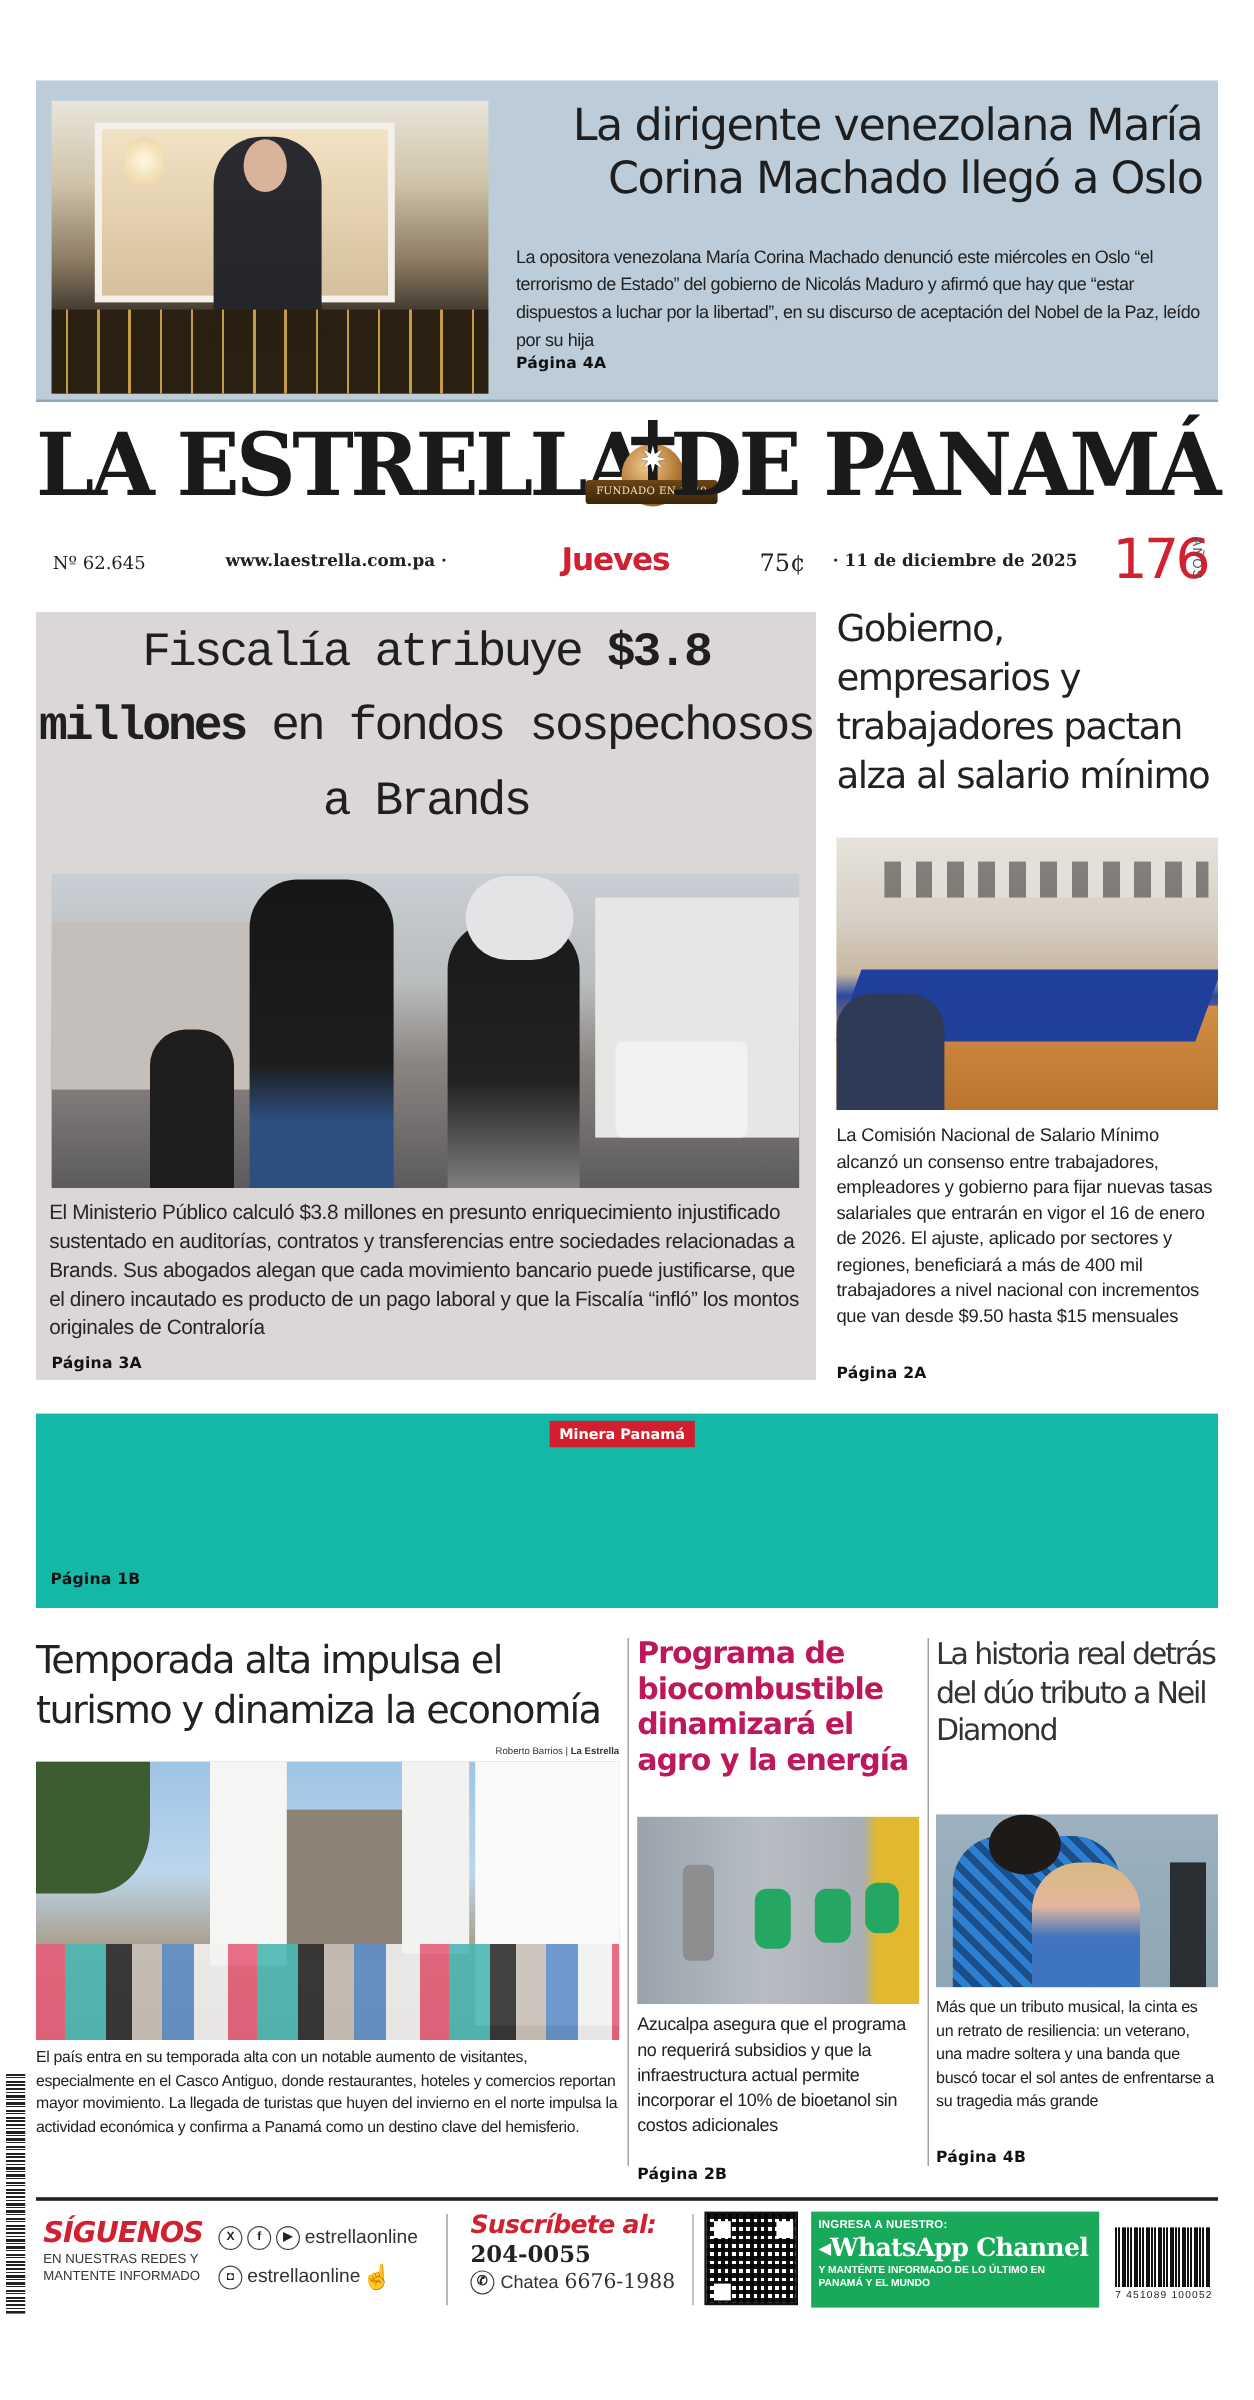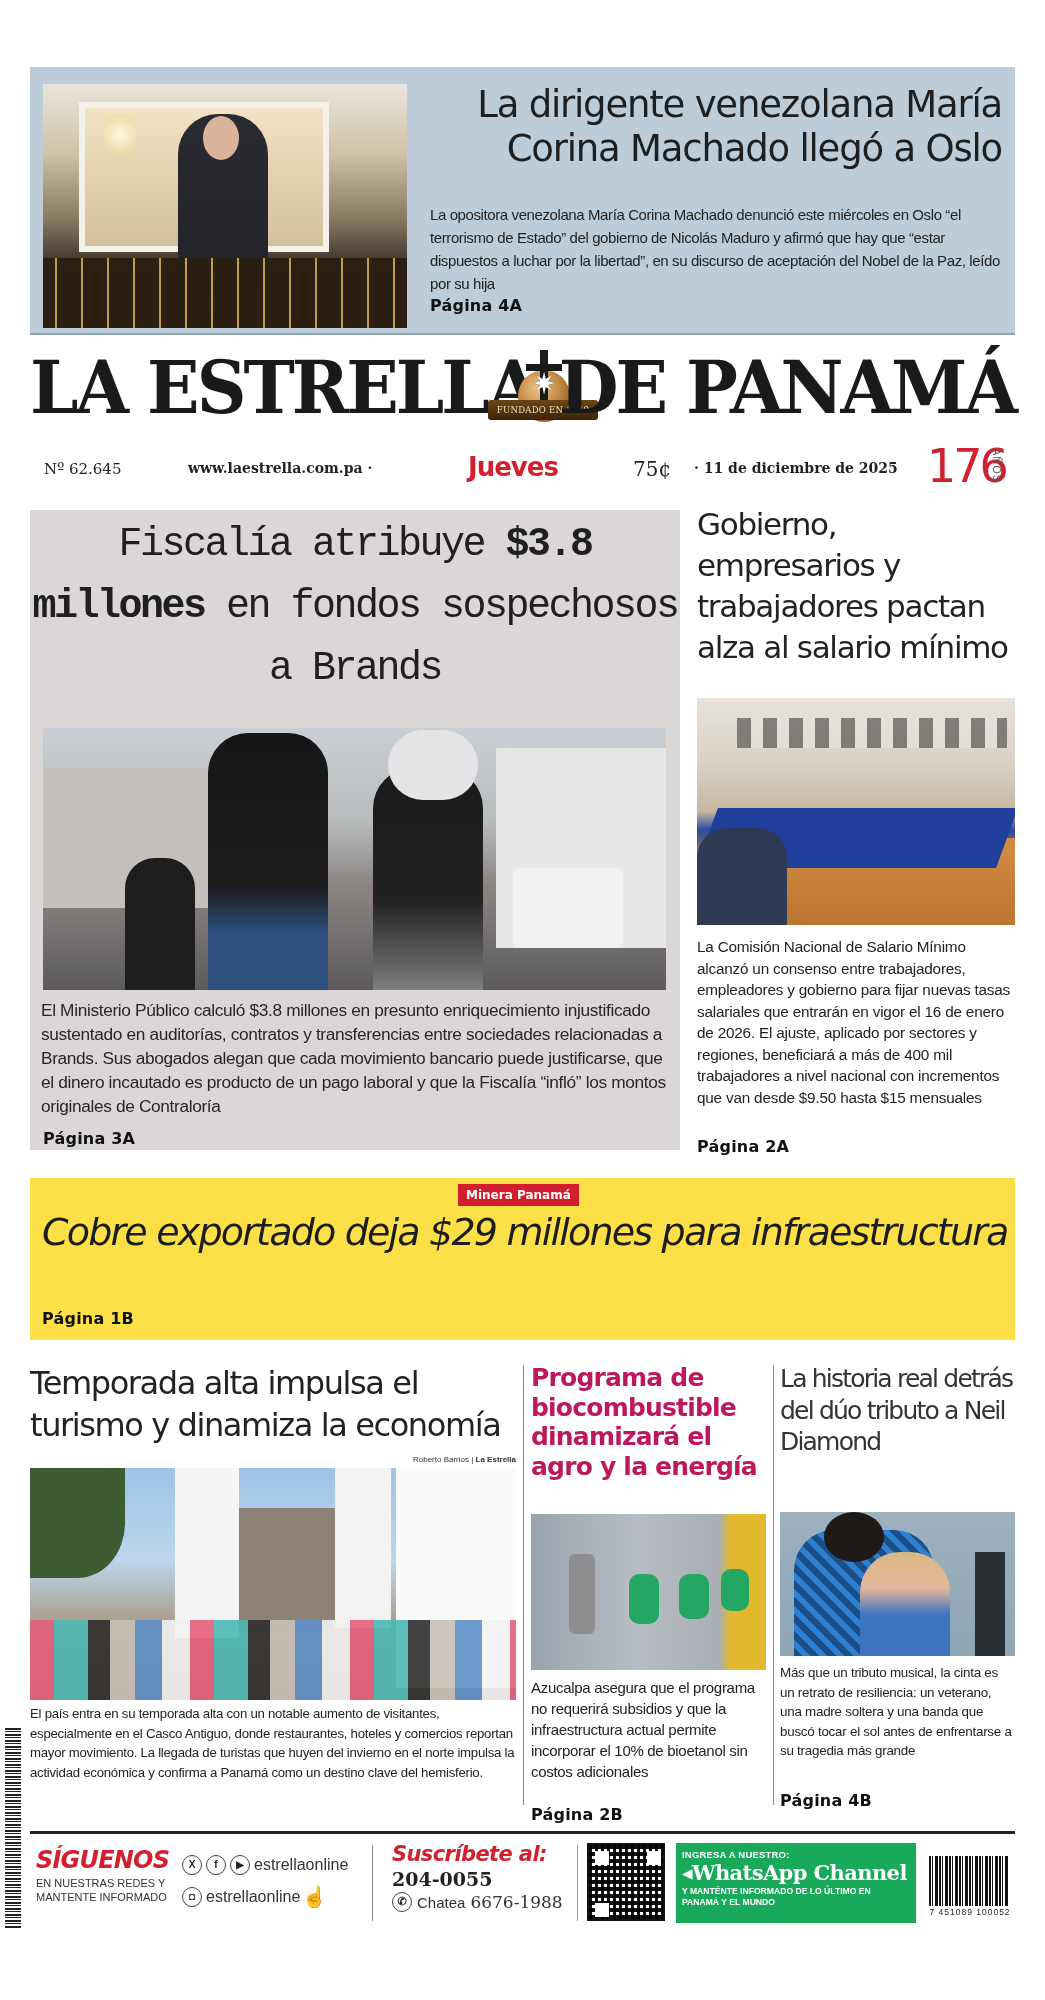--- a/index.html
+++ b/index.html
@@ -1,19 +1,19 @@
 <!DOCTYPE html>
 <html><head>
 <meta charset="utf-8">
 <style>
   * { box-sizing: border-box; margin: 0; padding: 0; }
   body { width: 1045px; height: 2000px; background: #ffffff; font-family: "Liberation Sans", sans-serif; color: #1c1c1c; position: relative; overflow: hidden; }
   .abs { position: absolute; }
   .photo { position: absolute; overflow: hidden; }
-  .page-ref { font-family: "DejaVu Sans", sans-serif; font-weight: bold; font-size: 16px; color: #111; letter-spacing: 0.2px; }
+  .page-ref { font-family: "DejaVu Sans", sans-serif; font-weight: bold; font-size: 13px; color: #111; letter-spacing: 0.2px; }
 
   
   #teaser { left: 30px; top: 67px; width: 985px; height: 268px; background: #bccdd9; border-bottom: 2px solid #8fa3b1; }
   #teaser-photo { left: 13px; top: 17px; width: 364px; height: 244px;
     background: linear-gradient(180deg, #e9e5dc 0%, #cfc3a8 28%, #8a7a62 55%, #2a241e 78%, #3a2c14 100%); }
   #teaser-photo .win { position:absolute; left:36px; top:18px; width:250px; height:150px; border:6px solid #f4f1ea; background: linear-gradient(180deg,#f2e2c4,#d4c09c); }
   #teaser-photo .lamp { position:absolute; left:60px; top:30px; width:34px; height:40px; border-radius:50% 50% 40% 40%; background: radial-gradient(circle,#fff8e0,#e8cf9a); }
   #teaser-photo .person { position:absolute; left:135px; top:30px; width:90px; height:180px; border-radius:40px 40px 6px 6px; background: linear-gradient(180deg,#2a2a30 0%,#23232a 100%); }
   #teaser-photo .face { position:absolute; left:160px; top:32px; width:36px; height:44px; border-radius:50%; background:#d9b49a; }
   #teaser-photo .balcony { position:absolute; left:0; bottom:0; width:100%; height:70px; background: repeating-linear-gradient(90deg,#2a1f10 0 12px,#c9a24a 12px 14px,#2a1f10 14px 26px); opacity:.95; }
@@ -64,21 +64,21 @@
   #salary-photo { left: 697px; top: 698px; width: 318px; height: 227px;
     background: linear-gradient(180deg,#e7e3dc 0%,#d6d0c4 30%,#c7b7a0 50%,#2c4aa1 58%,#c9853d 75%,#b67a3a 100%); }
   #salary-photo .table { position:absolute; left: 10px; top: 110px; width: 300px; height: 60px; background:#1f3f9a; transform: skewX(-20deg); }
   #salary-photo .floor { position:absolute; left: 90px; top: 140px; width: 230px; height: 87px; background: linear-gradient(180deg,#d48d45,#b9742f); }
   #salary-photo .man { position:absolute; left: 0; top: 130px; width: 90px; height: 97px; background:#2f3a56; border-radius: 30px 30px 0 0; }
   #salary-photo .frames { position:absolute; left: 40px; top: 20px; width: 270px; height: 30px; background: repeating-linear-gradient(90deg,#333 0 14px,#e7e3dc 14px 26px); opacity:.55; }
   #salary-body { left: 697px; top: 936px; width: 320px; font-size: 15.3px; line-height: 21.5px; color:#222; letter-spacing: -0.2px; }
   #salary-page { left: 697px; top: 1137px; }
 
   
-  #mining { left: 30px; top: 1178px; width: 985px; height: 162px; background: #fde047; }
+  #mining { left: 30px; top: 1178px; width: 985px; height: 162px; background: #14b8a6; }
   #mining-kicker { position:absolute; left: 428px; top: 6px; height: 22px; padding: 0 8px; background:#d11f2e; color:#fff; font-family: "DejaVu Sans", sans-serif; font-weight:bold; font-size: 12px; line-height: 22px; }
   #mining-title { position:absolute; left: 12px; top: 30px; width: 970px; font-family: "DejaVu Sans", sans-serif; font-style: italic; font-size: 38px; line-height: 48px; color:#1c1c1c; letter-spacing: -1.8px; }
   #mining-body { position:absolute; left: 12px; top: 78px; width: 960px; font-size: 18px; line-height: 27px; color:#222; letter-spacing: -0.5px; }
   #mining-page { position:absolute; left: 12px; top: 131px; }
 
   
   #tourism-title { left: 30px; top: 1362px; width: 490px; font-family: "DejaVu Sans", sans-serif; font-size: 32px; line-height: 42px; color:#222; letter-spacing: -1.4px; }
   #tourism-credit { left: 320px; top: 1455px; width: 196px; text-align: right; font-size: 8px; color:#333; }
   #tourism-credit b { font-weight: bold; }
   #tourism-photo { left: 30px; top: 1468px; width: 486px; height: 232px;
@@ -203,21 +203,20 @@
   <div class="frames"></div>
   <div class="floor"></div>
   <div class="table"></div>
   <div class="man"></div>
 </div>
 <div id="salary-body" class="abs">La Comisión Nacional de Salario Mínimo alcanzó un consenso entre trabajadores, empleadores y gobierno para fijar nuevas tasas salariales que entrarán en vigor el 16 de enero de 2026. El ajuste, aplicado por sectores y regiones, beneficiará a más de 400 mil trabajadores a nivel nacional con incrementos que van desde $9.50 hasta $15 mensuales</div>
 <div id="salary-page" class="abs page-ref">Página 2A</div>
 
 <div id="mining" class="abs">
   <div id="mining-kicker">Minera Panamá</div>
-  <div id="mining-title">Cobre exportado deja $29 millones para infraestructura</div>
   <div id="mining-page" class="page-ref">Página 1B</div>
 </div>
 
 <div id="tourism-title" class="abs">Temporada alta impulsa el turismo y dinamiza la economía</div>
 <div id="tourism-credit" class="abs"><span>Roberto Barrios | </span><b>La Estrella</b></div>
 <div id="tourism-photo" class="photo">
   <div class="tree"></div>
   <div class="facade"></div>
   <div class="tower1"></div>
   <div class="tower2"></div>

